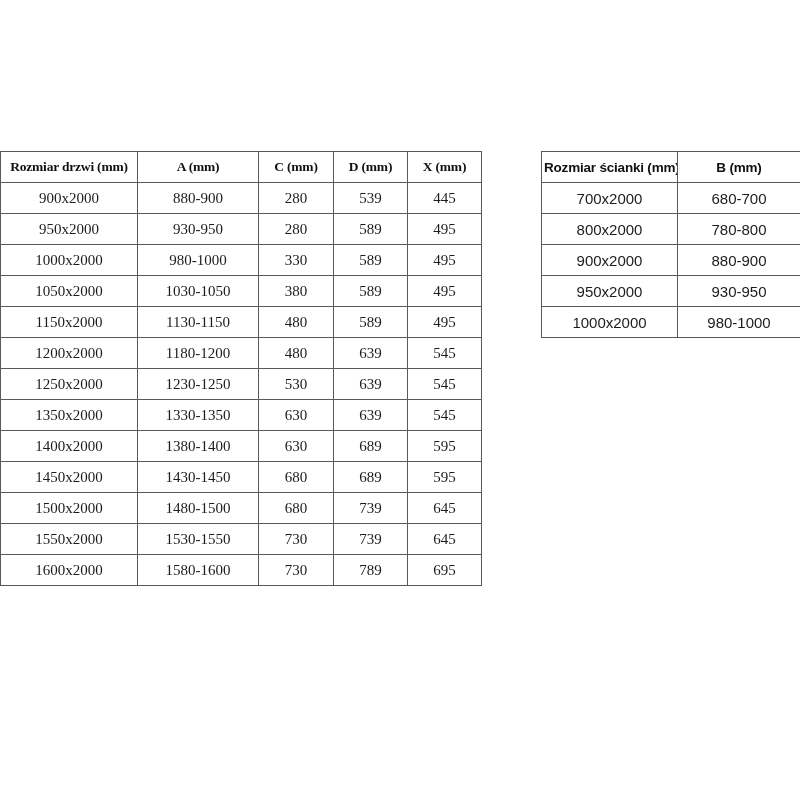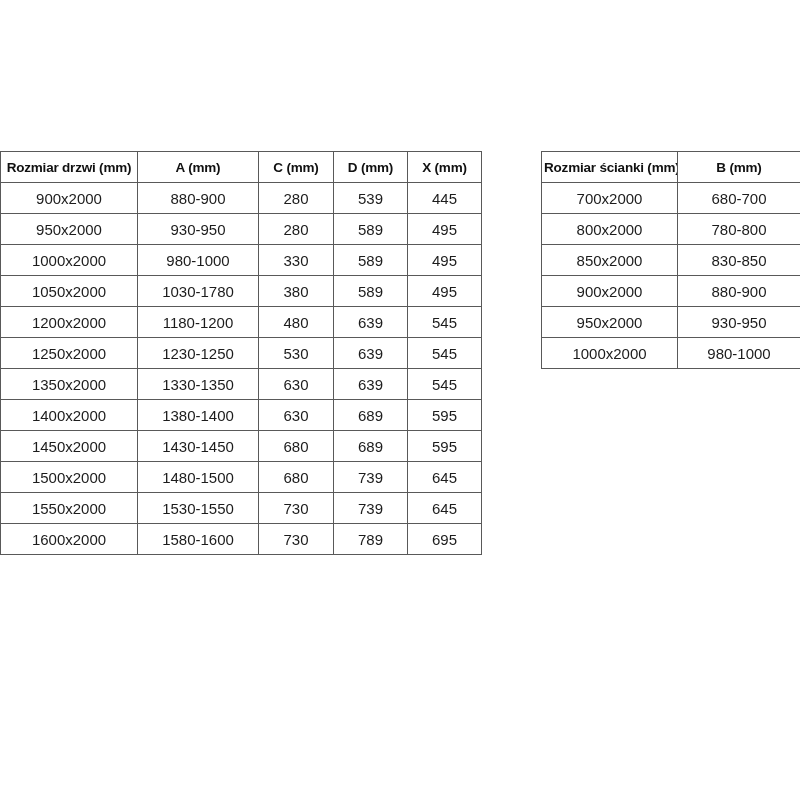--- a/index.html
+++ b/index.html
@@ -39,20 +39,21 @@
   }
   .spec-table td {
     font-size: 15px;
     font-weight: normal;
     color: #1c1c1c;
   }
   #door-table {
     left: 0px;
     top: 151px;
     width: 481px;
+    font-family: Liberation Serif, serif;
   }
   #wall-table {
     left: 541px;
     top: 151px;
     width: 259px;
   }
 </style>
 </head>
 <body>
 
@@ -90,22 +91,29 @@
       </tr>
       <tr>
         <td>1000x2000</td>
         <td>980-1000</td>
         <td>330</td>
         <td>589</td>
         <td>495</td>
       </tr>
       <tr>
         <td>1050x2000</td>
-        <td>1030-1780</td>
+        <td>1030-1050</td>
         <td>380</td>
+        <td>589</td>
+        <td>495</td>
+      </tr>
+      <tr>
+        <td>1150x2000</td>
+        <td>1130-1150</td>
+        <td>480</td>
         <td>589</td>
         <td>495</td>
       </tr>
       <tr>
         <td>1200x2000</td>
         <td>1180-1200</td>
         <td>480</td>
         <td>639</td>
         <td>545</td>
       </tr>
@@ -175,24 +183,20 @@
   <tbody>
       <tr>
         <td>700x2000</td>
         <td>680-700</td>
       </tr>
       <tr>
         <td>800x2000</td>
         <td>780-800</td>
       </tr>
       <tr>
-        <td>850x2000</td>
-        <td>830-850</td>
-      </tr>
-      <tr>
         <td>900x2000</td>
         <td>880-900</td>
       </tr>
       <tr>
         <td>950x2000</td>
         <td>930-950</td>
       </tr>
       <tr>
         <td>1000x2000</td>
         <td>980-1000</td>

